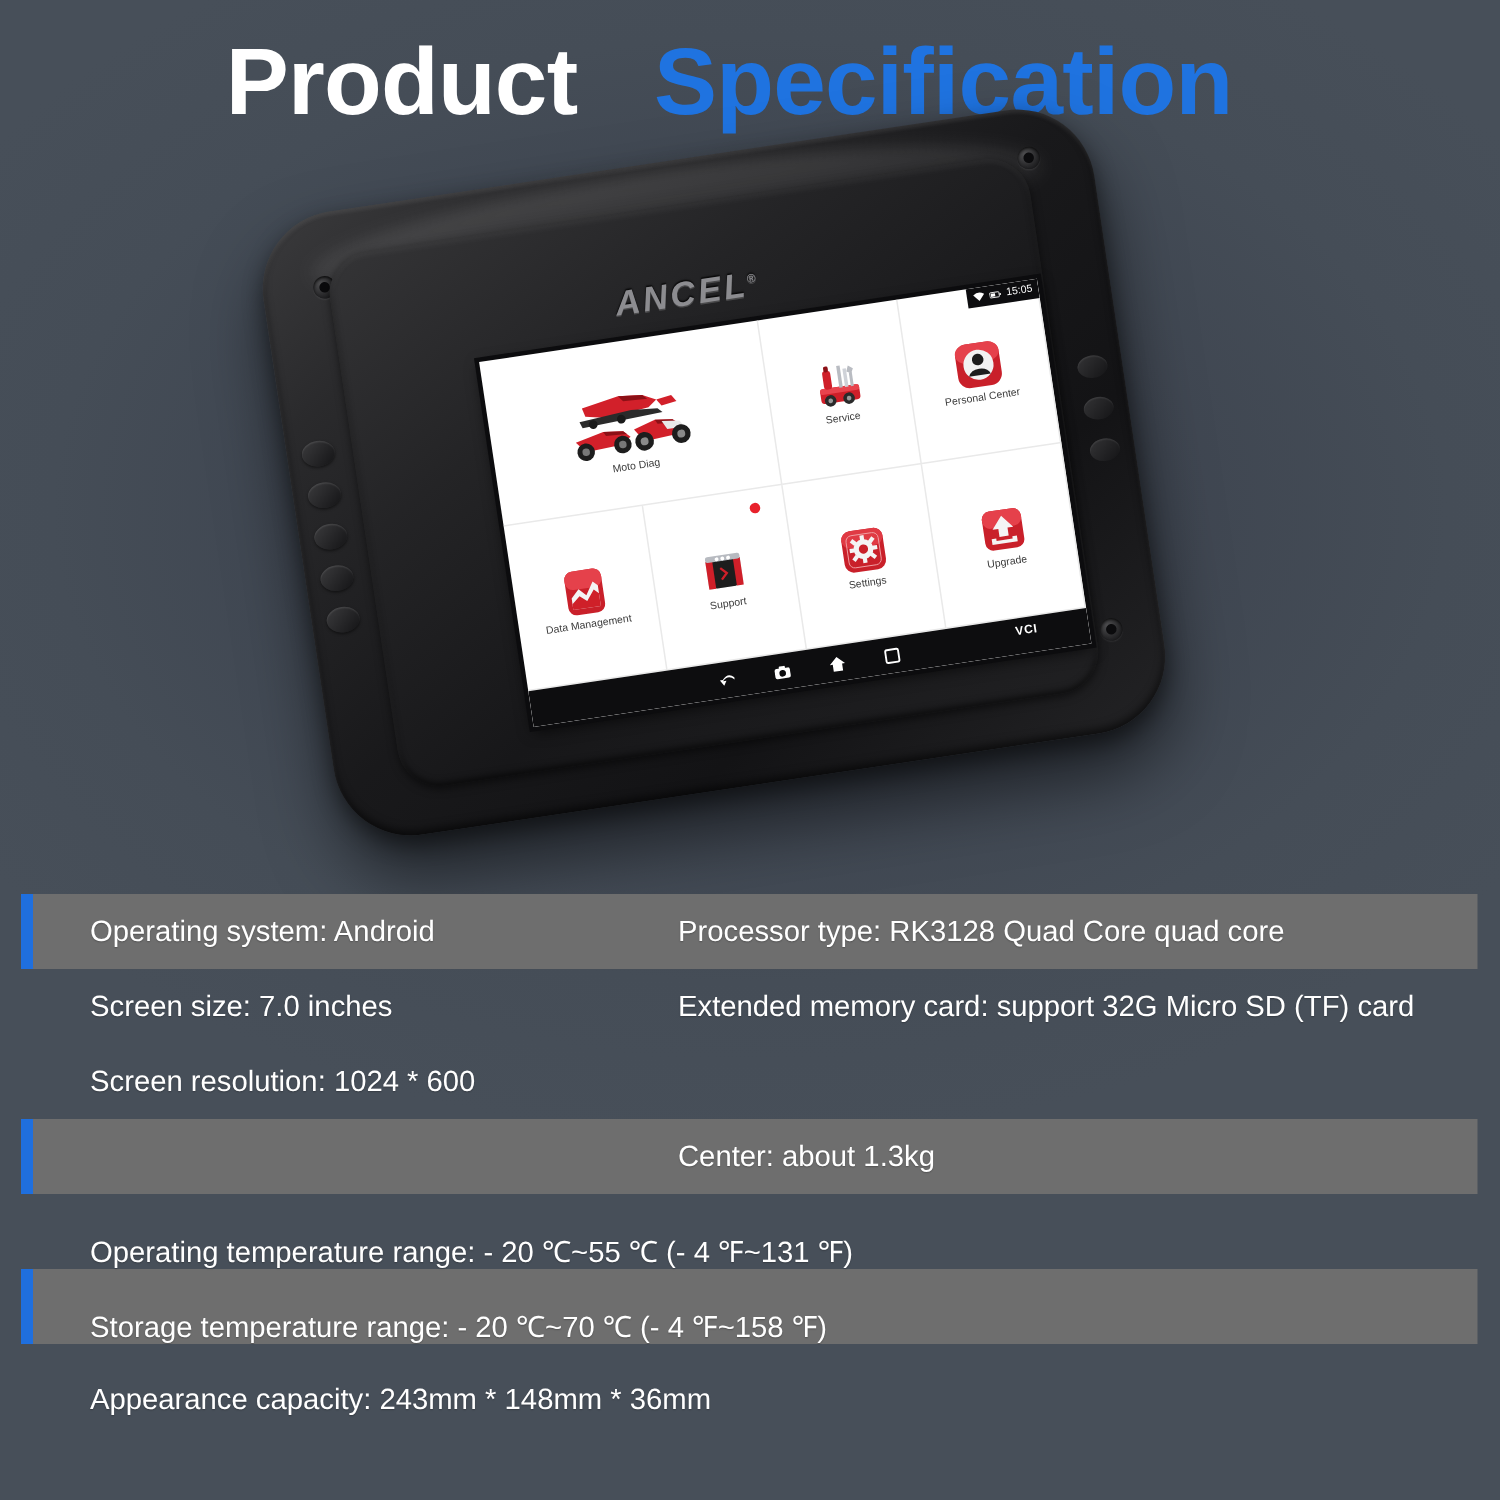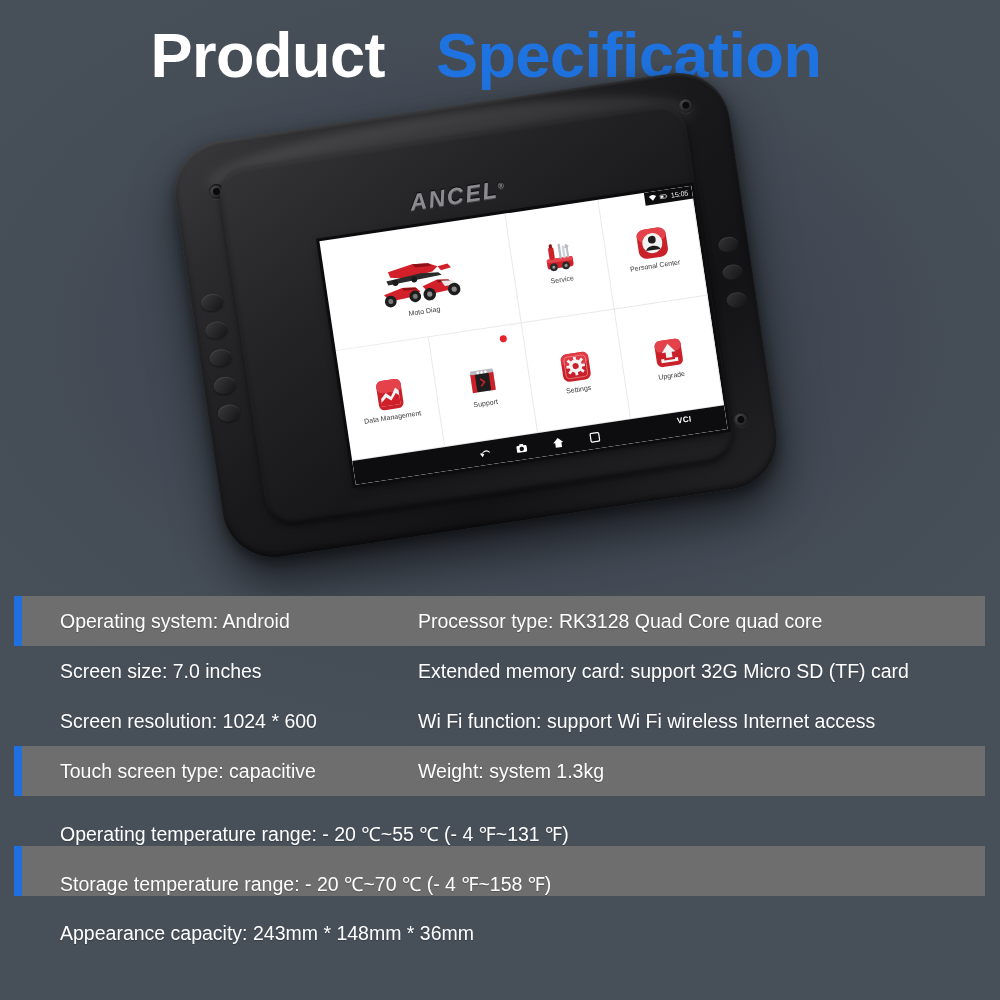--- a/index.html
+++ b/index.html
@@ -192,21 +192,21 @@
     background:#1f6fde;
   }
   .cell{
     position:relative; z-index:2;
     color:#ffffff;
     font-size:19.5px;
     white-space:nowrap;
     text-shadow:0 1px 1px rgba(0,0,0,.25);
   }
   .cell-a{ margin-left:60px; }
-  .cell-b{ position:absolute; left:418px; }
+  .cell-b{ position:absolute; left:452px; }
   .cell-full{ margin-left:60px;margin-top:24px; }
 </style>
 </head>
 <body>
 
 <div id="bg-top-band"></div>
 <div id="bg-bottom-band"></div>
 <div id="bg-gradient"></div>
 
 <div id="title-block">
@@ -424,26 +424,24 @@
   </div>
 
   <div class="spec-row">
     <span class="cell cell-a">Screen size: 7.0 inches</span>
     <span class="cell cell-b">Extended memory card: support 32G Micro SD (TF) card</span>
   </div>
 
 
   <div class="spec-row">
     <span class="cell cell-a">Screen resolution: 1024 * 600</span>
-    <span class="cell cell-b">Wi Fi function: support Wi Fi wireless Internet access</span>
   </div>
 
   <div class="spec-row shaded">
-    <span class="cell cell-a">Touch screen type: capacitive</span>
-    <span class="cell cell-b">Weight: system 1.3kg</span>
+    <span class="cell cell-b">Center: about 1.3kg</span>
   </div>
 
   <div class="spec-row">
     <span class="cell cell-full">Operating temperature range: - 20 ℃~55 ℃ (- 4 ℉~131 ℉)</span>
   </div>
 
   <div class="spec-row shaded">
     <span class="cell cell-full">Storage temperature range: - 20 ℃~70 ℃ (- 4 ℉~158 ℉)</span>
   </div>
 

